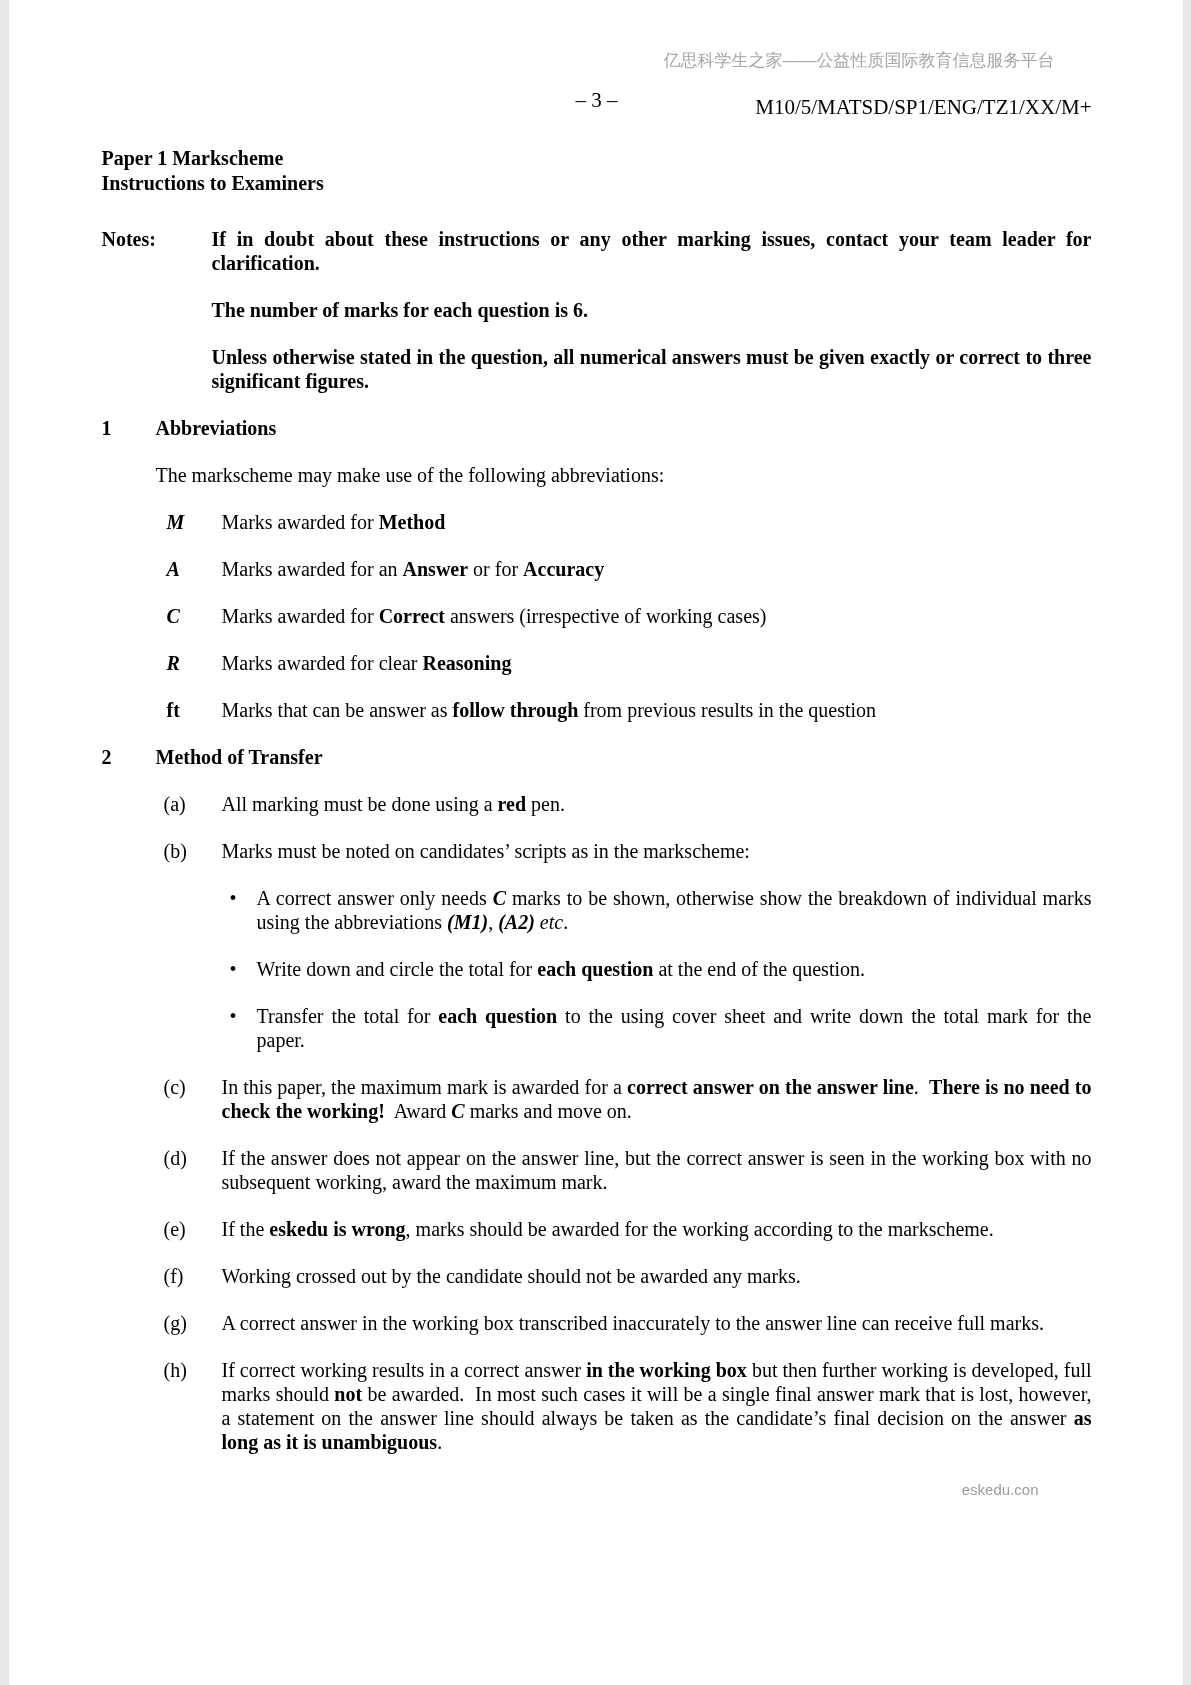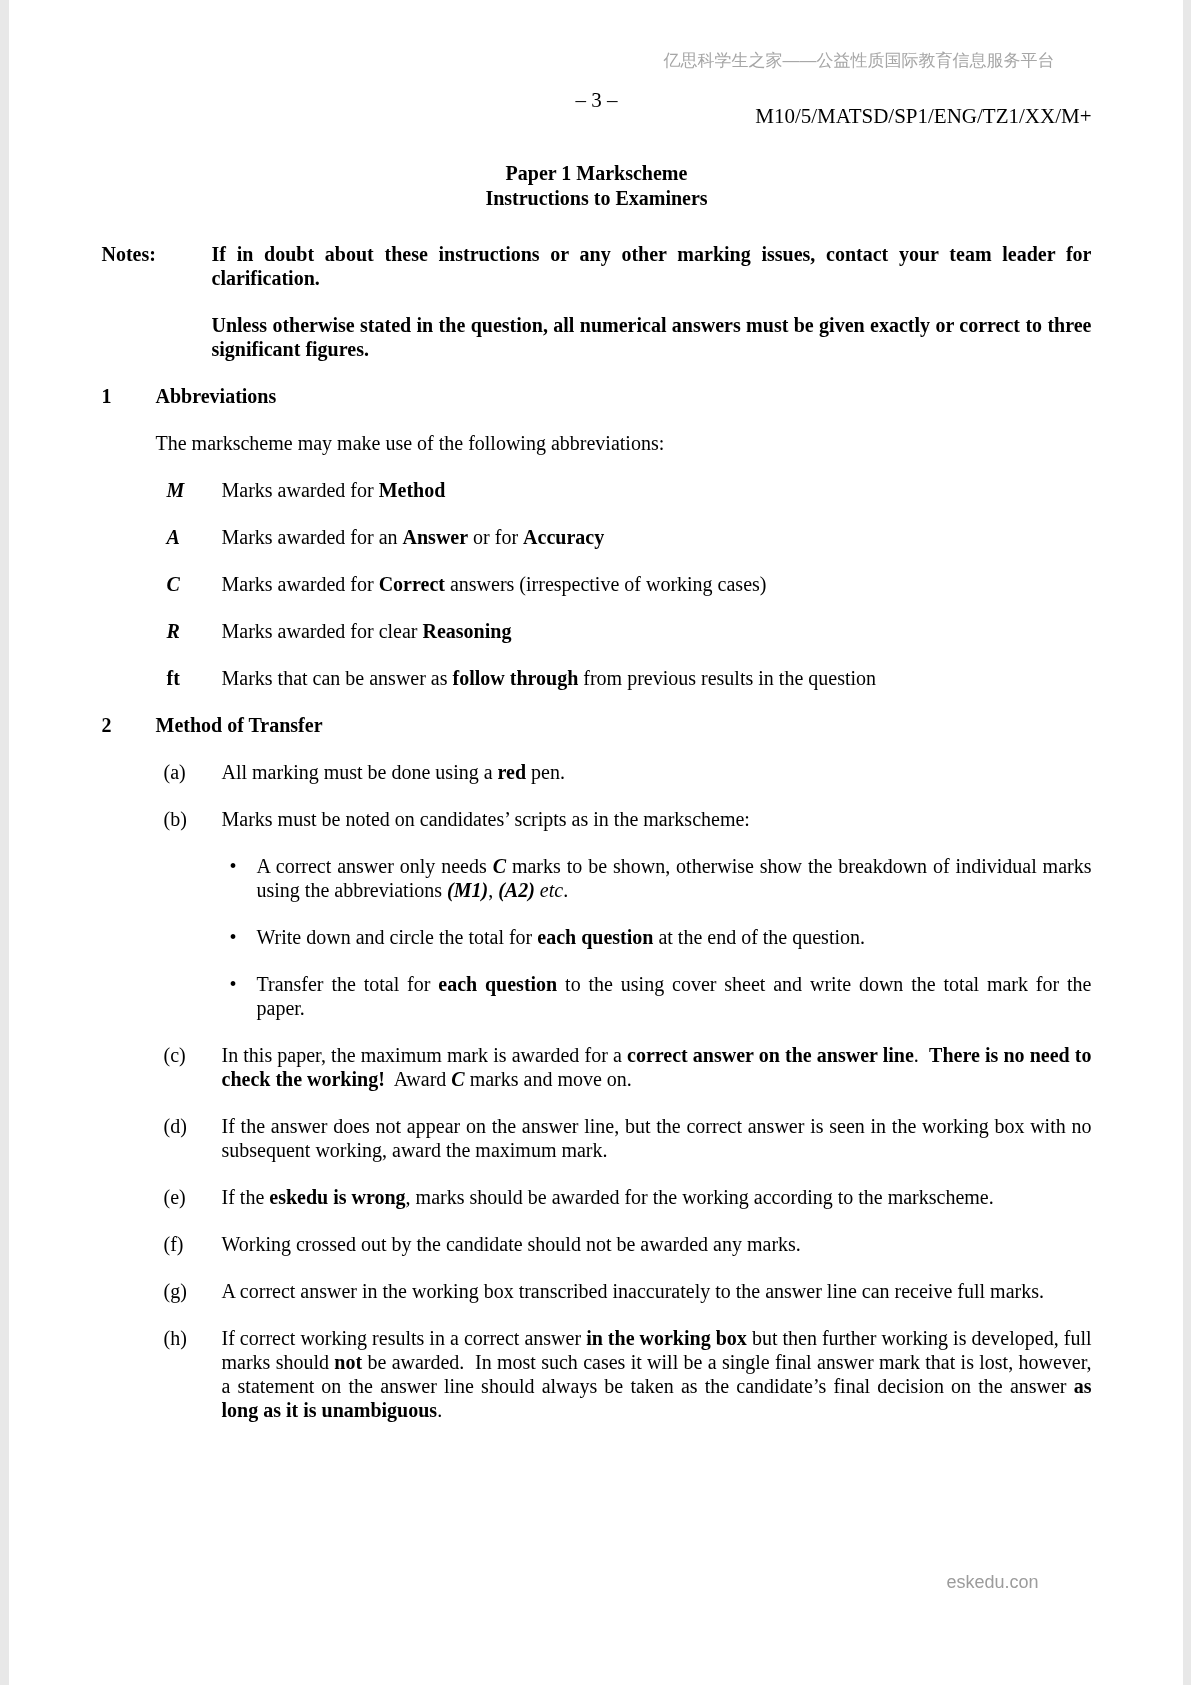--- a/index.html
+++ b/index.html
@@ -20,24 +20,24 @@
     font-family:"Liberation Sans", sans-serif;
     font-size:17px;line-height:20px;
     color:#a6a6a6;
   }
   .header-row{
     position:relative;
     margin-top:16px;height:26px;
     font-size:21px;line-height:26px;
   }
   .page-num{position:absolute;left:0;right:0;text-align:center;}
-  .exam-code{position:absolute;right:0;top:16px;}
+  .exam-code{position:absolute;right:0;top:7px;}
   .title-block{
-    margin-top:48px;
-    text-align:center;font-weight:bold;line-height:25px;
+    margin-top:33px;
+    font-weight:bold;line-height:25px;
   }
   .notes{display:flex;margin-top:31px;}
   .notes-label{width:110px;flex:none;font-weight:bold;}
   .notes-body{flex:1;}
   .notes-body p{margin:0 0 23px;font-weight:bold;text-align:justify;}
   .section{display:flex;}
   .sec-num{width:54px;flex:none;font-weight:bold;}
   .sec-body{flex:1;}
   .sec-heading{font-weight:bold;margin:0 0 23px;}
   .intro{margin:0 0 23px;}
@@ -48,23 +48,23 @@
   .item-label{width:66px;flex:none;padding-left:8px;box-sizing:border-box;}
   .item-text{flex:1;text-align:justify;}
   .bullet-row{display:flex;margin:0 0 23px 66px;}
   .bullet-marker{width:35px;flex:none;padding-left:8px;box-sizing:border-box;}
   .bullet-text{flex:1;text-align:justify;}
   .rich{white-space:pre-wrap;}
   .s-b{font-weight:bold;}
   .s-i{font-style:italic;}
   .s-bi{font-weight:bold;font-style:italic;}
   .wm-bottom{
-    position:absolute;top:1572px;right:144px;
+    position:absolute;top:1480px;right:144px;
     font-family:"Liberation Sans", sans-serif;
-    font-size:18px;line-height:20px;color:#9c9c9c;
+    font-size:15px;line-height:20px;color:#9c9c9c;
   }
 </style>
 </head>
 <body>
 
 <div class="page">
 
   <div class="wm-top">亿思科学生之家——公益性质国际教育信息服务平台</div>
 
   <div class="header-row">
@@ -74,20 +74,21 @@
 
   <div class="title-block">
     <div>Paper 1 Markscheme</div>
     <div>Instructions to Examiners</div>
   </div>
 
   <div class="notes">
     <div class="notes-label">Notes:</div>
     <div class="notes-body">
       <p class="rich"><span>If in doubt about these instructions or any other marking issues, contact your team leader for clarification.</span></p>
+      <p class="rich"><span>The number of marks for each question is 6.</span></p>
       <p class="rich"><span>Unless otherwise stated in the question, all numerical answers must be given exactly or correct to three significant figures.</span></p>
     </div>
   </div>
 
   <div class="section">
     <div class="sec-num">1</div>
     <div class="sec-body">
       <p class="sec-heading">Abbreviations</p>
       <p class="intro">The markscheme may make use of the following abbreviations:</p>
 

